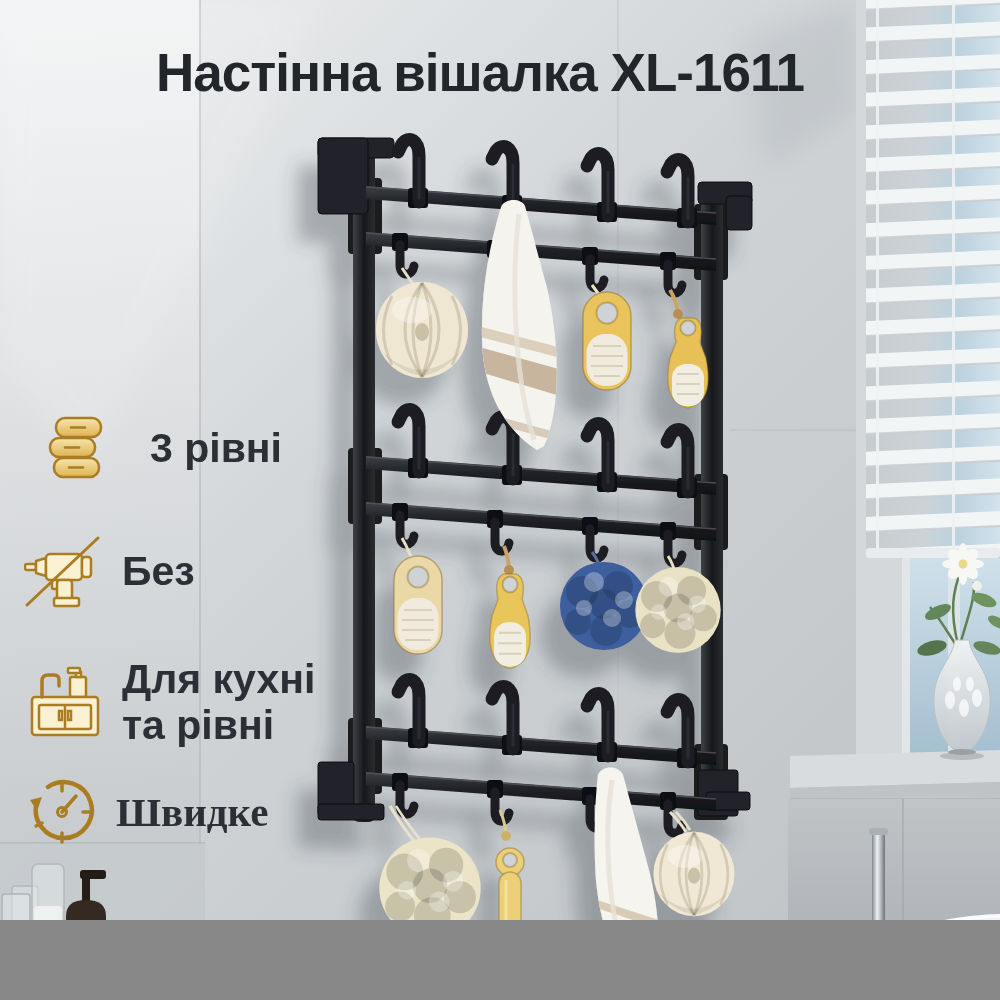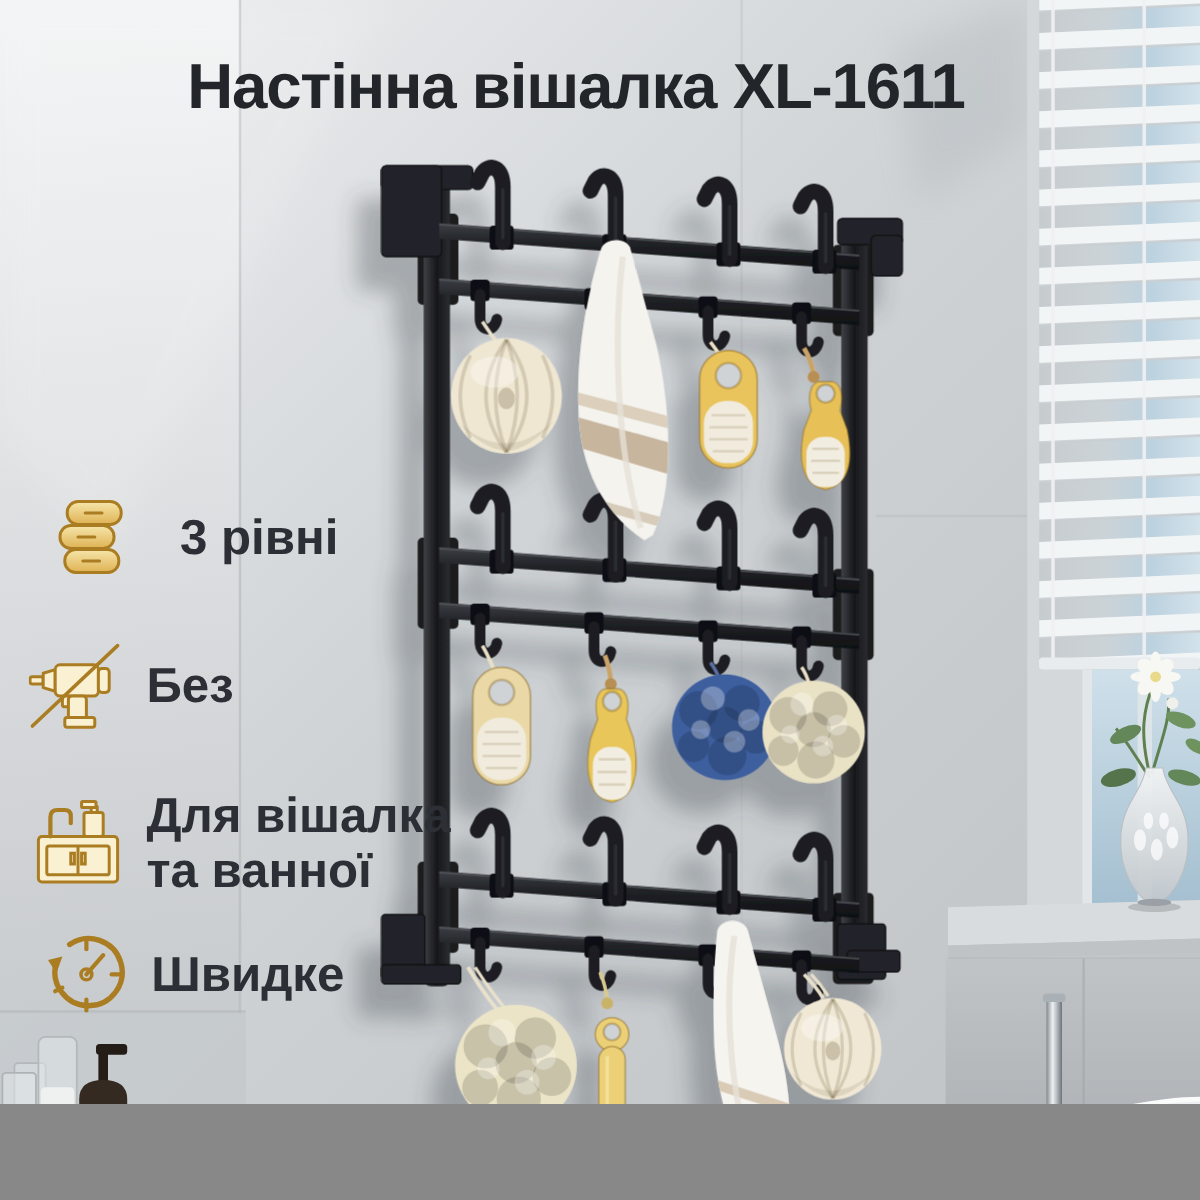--- a/index.html
+++ b/index.html
@@ -13,21 +13,21 @@
          font-family:"Liberation Sans","DejaVu Sans",sans-serif;background:#cfd3d6;}
   .scene-svg{position:absolute;left:0;top:0;z-index:1;}
   .page-title{position:absolute;z-index:2;left:0;top:42px;width:960px;text-align:center;
     font-size:53px;font-weight:bold;letter-spacing:-1px;color:var(--c-title-text);margin:0;}
   .feat{position:absolute;z-index:2;display:flex;align-items:center;gap:20px;}
   .feat .txt{font-size:41px;font-weight:bold;line-height:46px;color:var(--c-feature-text);}
   .feat .txt span{display:block;}
   .f1{left:44px;top:416px;gap:44px;}
   .f2{left:24px;top:534px;}
   .f3{left:30px;top:656px;}
-  .f4{left:34px;top:776px;}
+  .f4{left:24px;top:776px;font-family:Liberation Serif, serif;}
   .icon{flex:0 0 auto;}
 </style>
 </head>
 <body>
 
 <div class="stage">
 
 <svg class="scene-svg" width="1000" height="1000" viewBox="0 0 1000 1000">
   <defs>
     <linearGradient id="wallg" x1="0" y1="0" x2="1" y2="1">
@@ -430,22 +430,22 @@
     </g>
     <path d="M12 32 L12 16 Q12 10 18 10 L24 10 Q29 10 29 15 L29 21" fill="none" stroke="var(--c-gold,#ab7d22)" stroke-width="3.5" stroke-linecap="round"></path>
     <g fill="none" stroke="var(--c-gold,#ab7d22)" stroke-width="2.5">
       <rect x="9" y="40" width="52" height="24" rx="2"></rect>
       <line x1="35" y1="40" x2="35" y2="64"></line>
       <rect x="29" y="46" width="3" height="9"></rect>
       <rect x="38" y="46" width="3" height="9"></rect>
     </g>
   </svg>
   <div class="txt">
-    <span>Для вішалка</span>
-    <span>та ванної</span>
+    <span>Для кухні</span>
+    <span>та рівні</span>
   </div>
 </div>
 
 <div class="feat f4">
   <svg class="icon" width="72" height="72" viewBox="0 0 72 72">
     <path d="M 24 11 A 28 28 0 1 1 13 26" fill="none" stroke="var(--c-gold,#ab7d22)" stroke-width="4.5" stroke-linecap="round"></path>
     <polygon points="6,24 18,21 13,35" fill="var(--c-gold,#ab7d22)"></polygon>
     <g stroke="var(--c-gold,#ab7d22)" stroke-width="3.5" stroke-linecap="round">
       <line x1="38" y1="6" x2="38" y2="15"></line>
       <line x1="59" y1="36" x2="68" y2="36"></line>

